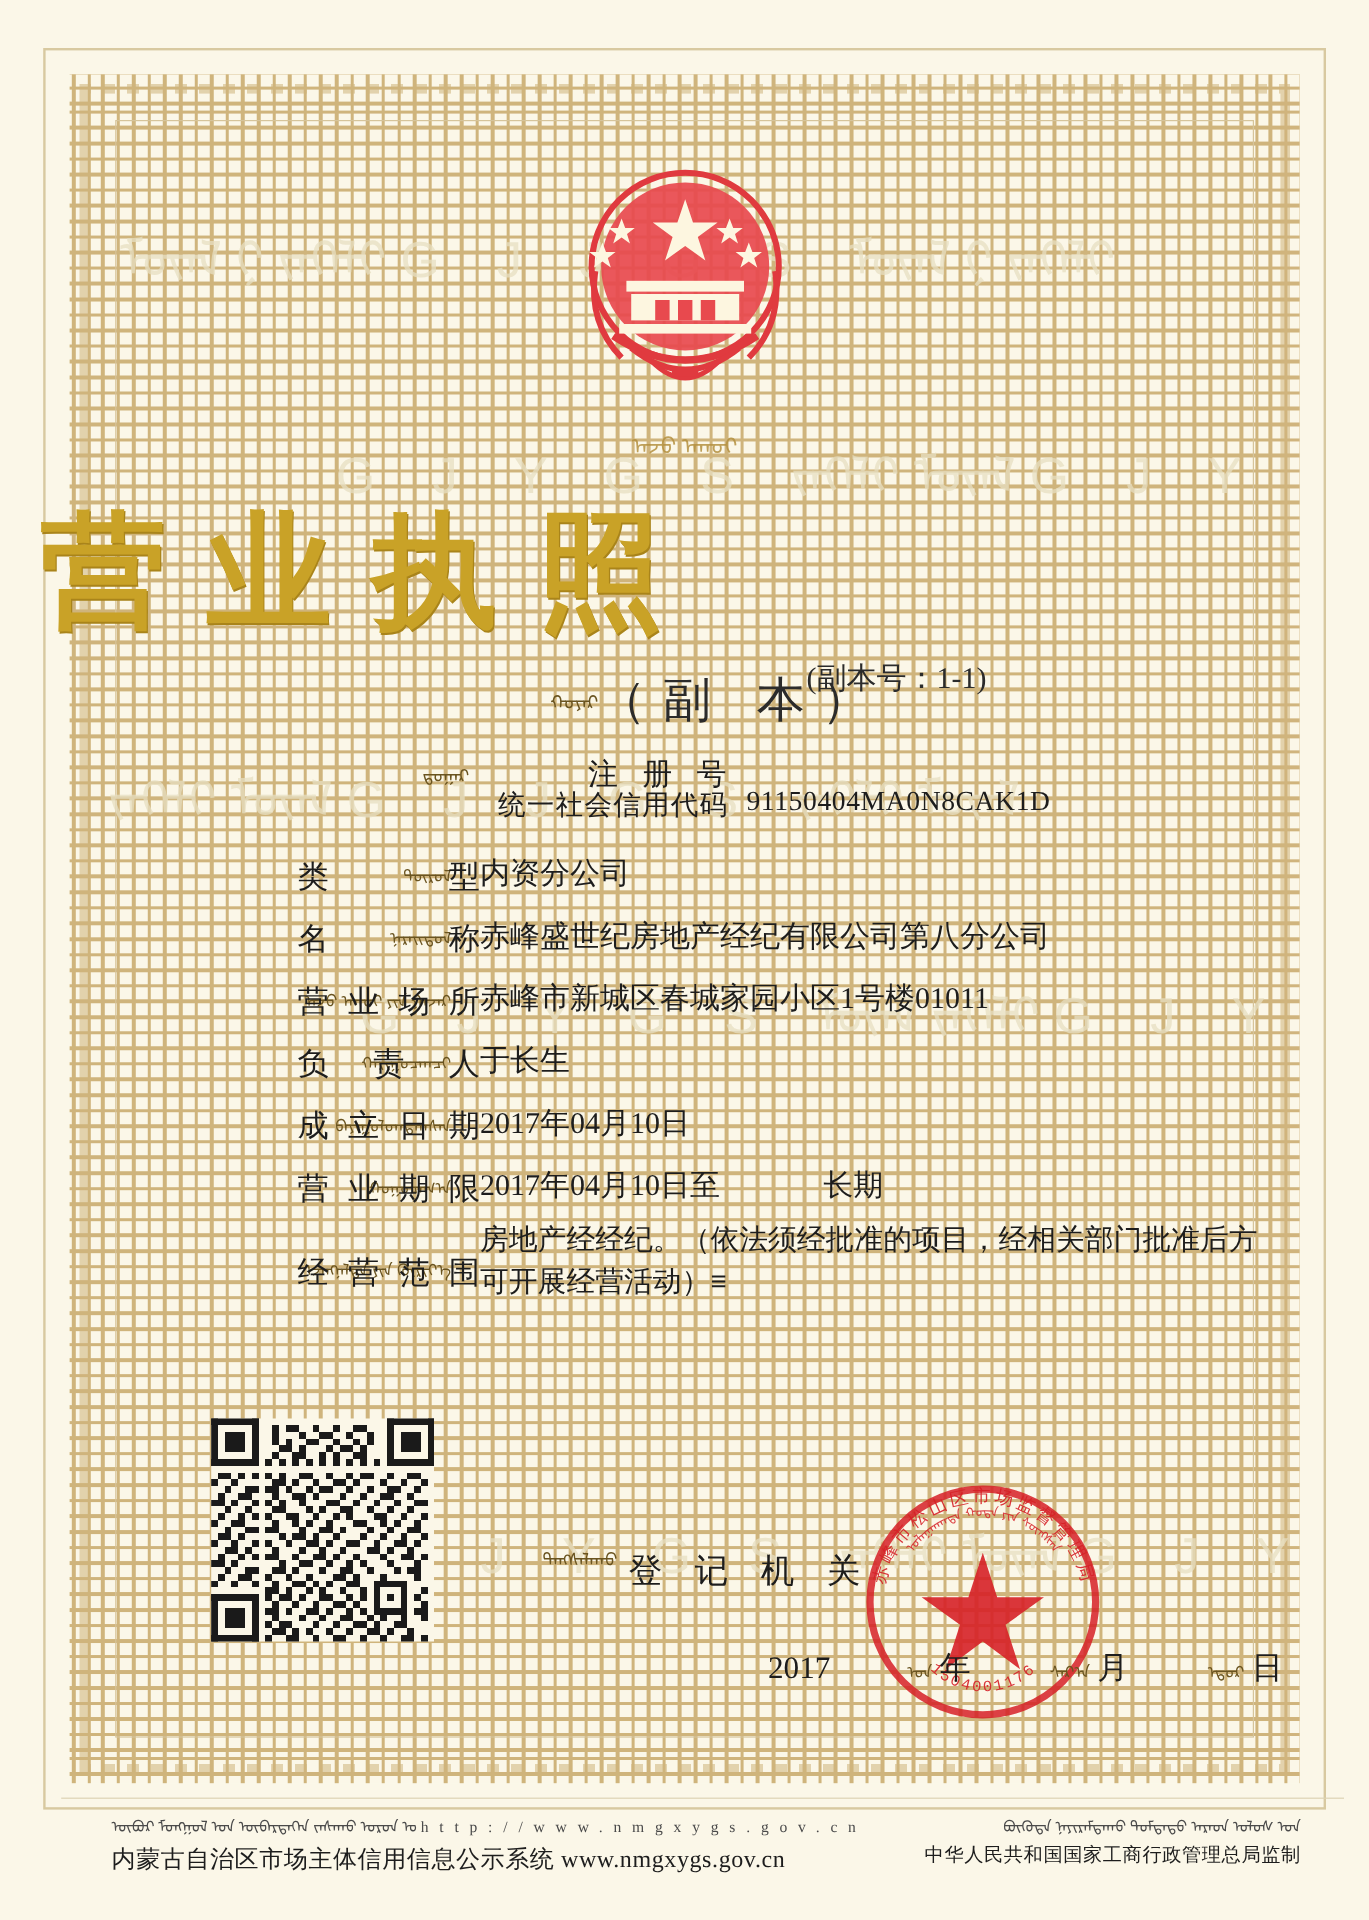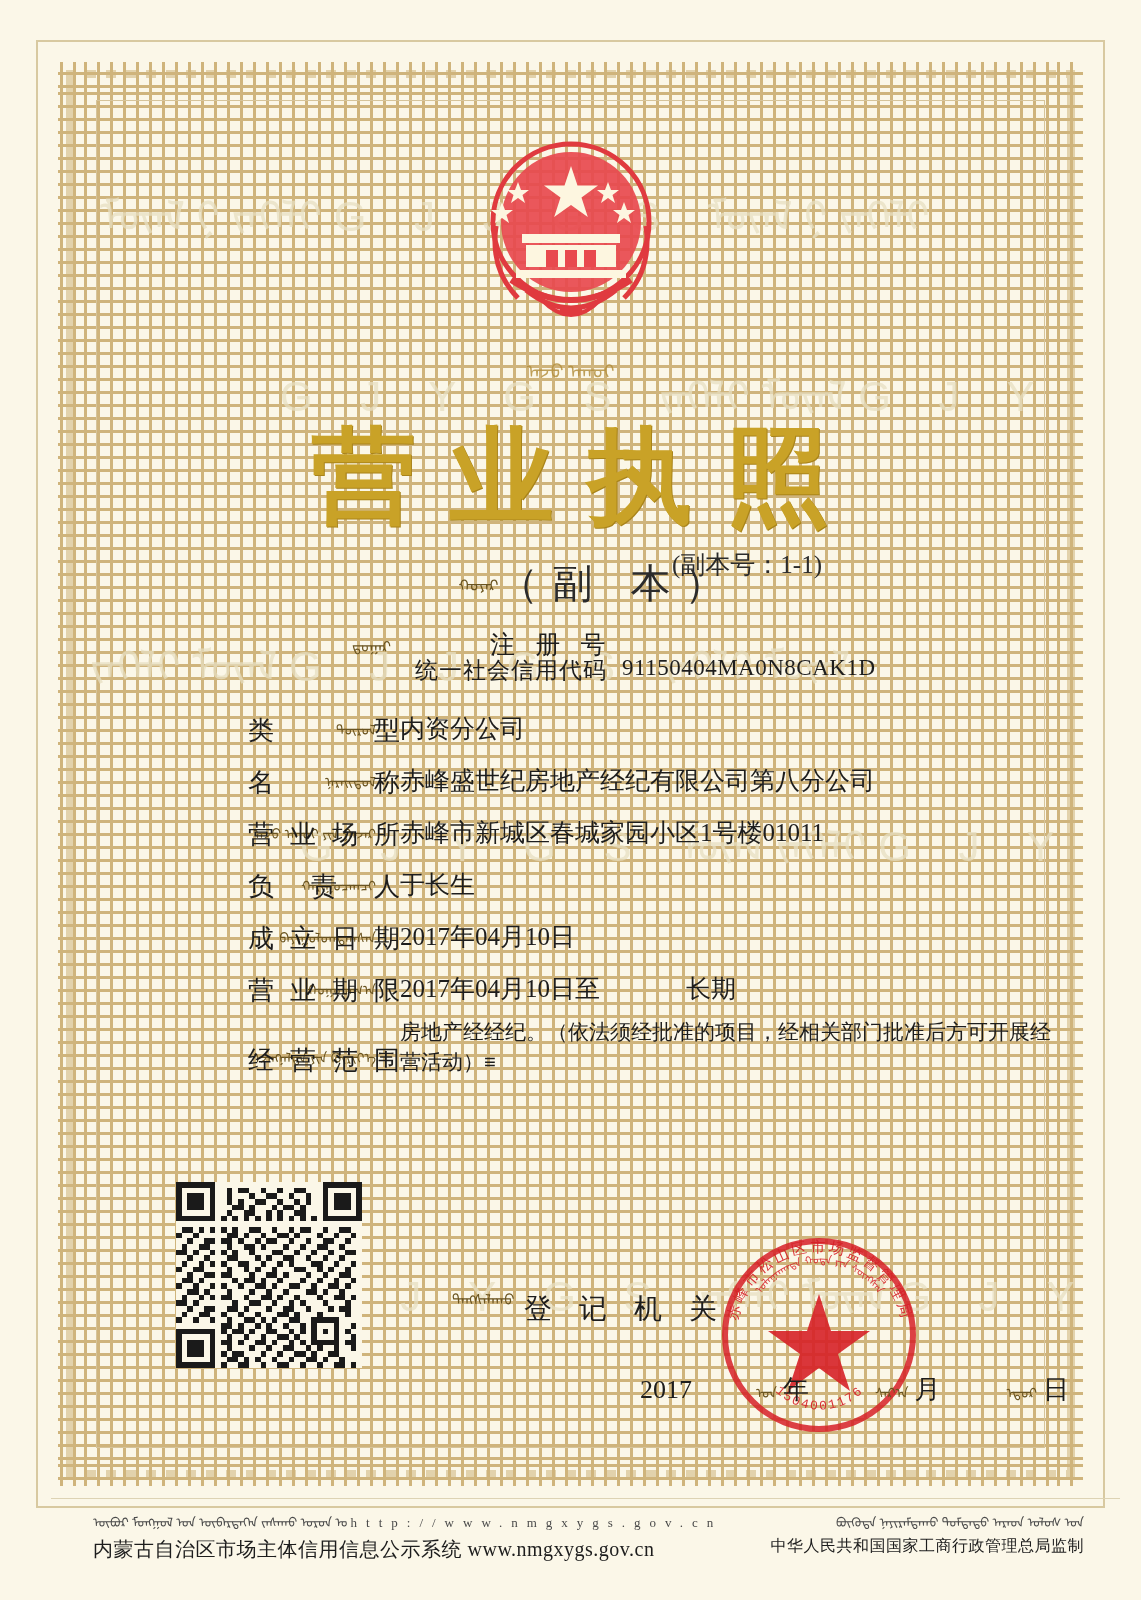--- a/index.html
+++ b/index.html
@@ -98,21 +98,20 @@
     color: #b4903f;
     font-size: 19px;
     letter-spacing: 44px;
     opacity: 0.85;
   }
   .title {
     position: absolute;
     top: 408px;
     left: 0;
     width: 100%;
-    text-align: center;
     font-size: 104px;
     font-weight: bold;
     letter-spacing: 34px;
     text-indent: 34px;
     color: #c9a227;
     font-family: "Liberation Serif", serif;
     text-shadow: 1px 1px 0 #a9841a;
   }
   .subtitle-row {
     position: absolute;
@@ -211,21 +210,21 @@
     position: absolute;
     left: 400px;
     right: 90px;
     top: 8px;
     font-size: 25px;
     color: #1d1d1d;
     line-height: 1.28;
   }
   .f-value.scope {
     top: 0px;
-    font-size: 21px;
+    font-size: 24px;
     line-height: 1.45;
   }
   .scope-mark {
     font-weight: bold;
     letter-spacing: -2px;
   }
   .term-sep {
     display: inline-block;
     width: 86px;
   }

